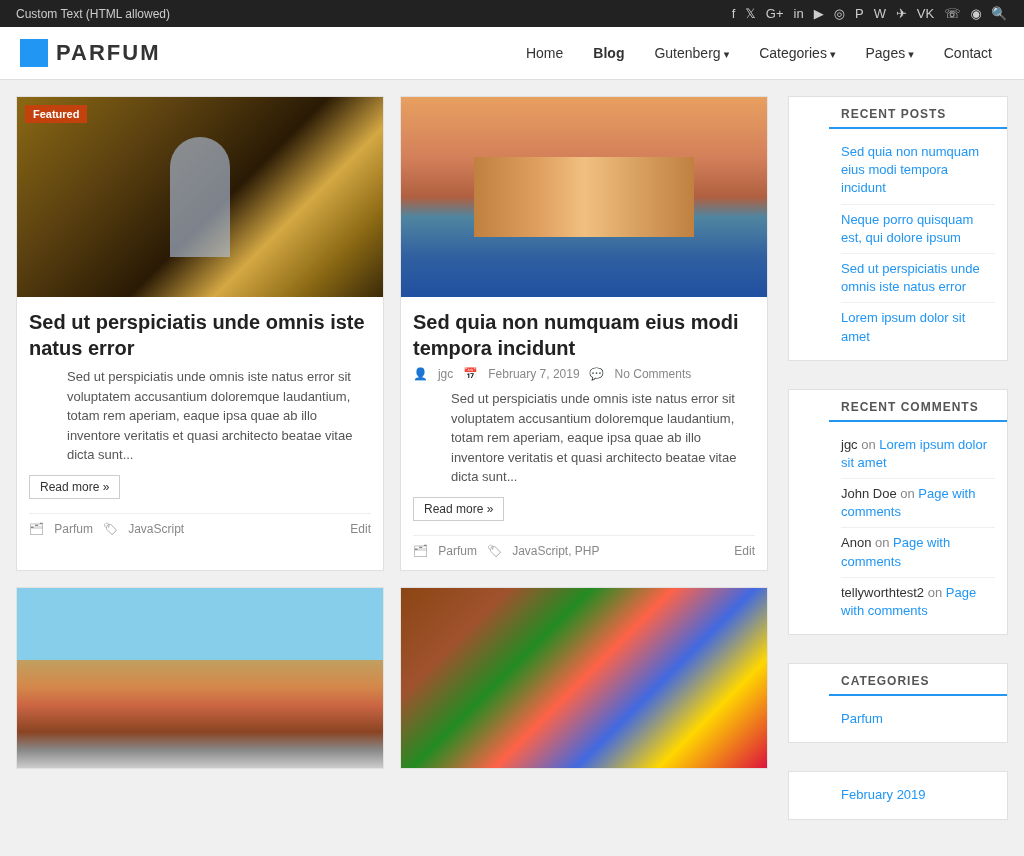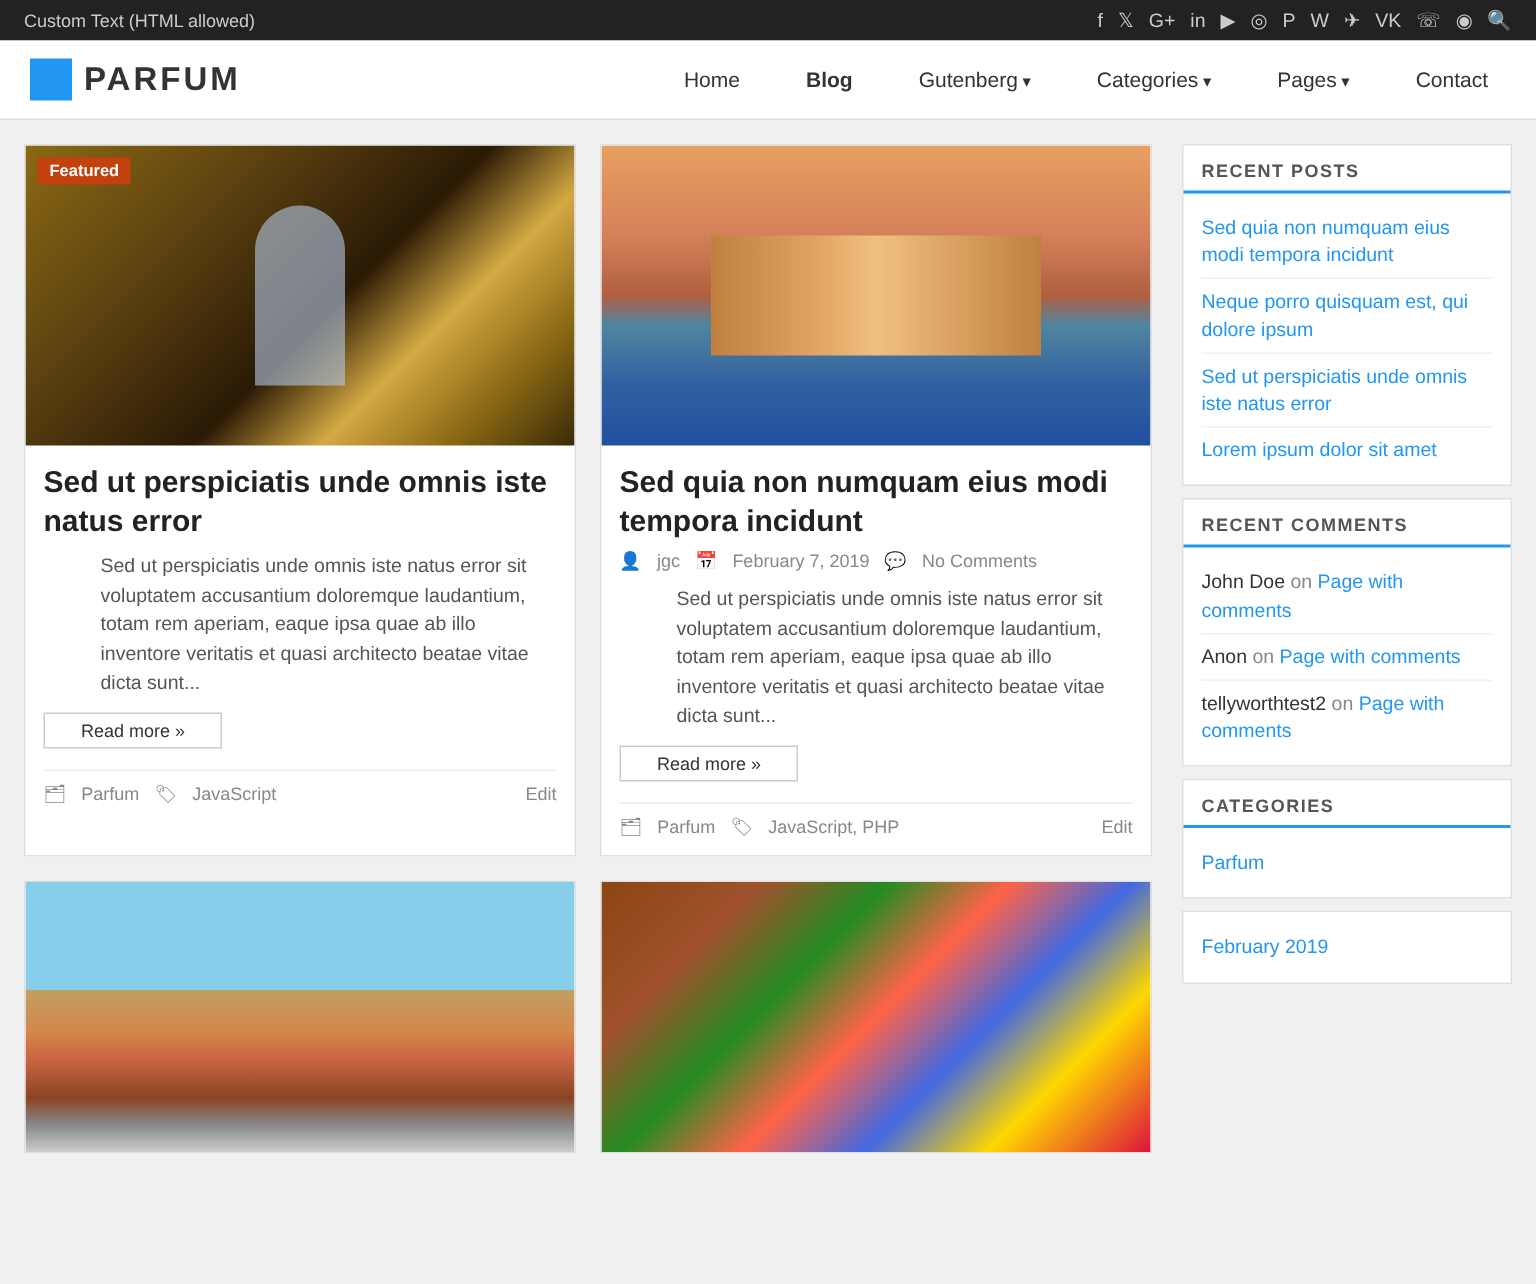--- a/index.html
+++ b/index.html
@@ -44,21 +44,21 @@
       letter-spacing: 2px;
       color: #333;
     }
     #logo-square {
       width: 28px;
       height: 28px;
       background: #2196f3;
     }
     #nav {
       display: flex;
-      gap: 20px;
+      gap: 6px;
       align-items: flex-start;
     }
     .nav-item {
       padding: 6px 12px;
       cursor: pointer;
       color: #333;
       font-size: 14px;
       text-decoration: none;
       white-space: nowrap;
     }
@@ -116,21 +116,21 @@
     .post-excerpt {
       font-size: 13px;
       color: #555;
       line-height: 1.5;
       margin-bottom: 10px;
       margin-left: 38px;
     }
     .read-more-btn {
       display: inline-block;
       border: 1px solid #ccc;
-      padding: 4px 24px;
+      padding: 4px 10px;
       font-size: 12px;
       cursor: pointer;
       background: #fff;
       color: #333;
       margin-bottom: 10px;
     }
     .post-footer {
       font-size: 12px;
       color: #888;
       display: flex;
@@ -210,21 +210,22 @@
     }
 
     
     #sidebar {
       width: 220px;
       flex-shrink: 0;
     }
     .sidebar-widget {
       background: #fff;
       border: 1px solid #e0e0e0;
-      margin-bottom: 8px;
+      margin-bottom: 28px;
+      padding-left: 40px;
     }
     .widget-title {
       font-size: 12px;
       font-weight: bold;
       letter-spacing: 1px;
       color: #555;
       padding: 10px 12px 6px;
       border-bottom: 2px solid #2196f3;
       text-transform: uppercase;
       display: inline-block;
@@ -364,20 +365,25 @@
         <div class="widget-list-item">Neque porro quisquam est, qui dolore ipsum</div>
         <div class="widget-list-item">Sed ut perspiciatis unde omnis iste natus error</div>
         <div class="widget-list-item">Lorem ipsum dolor sit amet</div>
       </div>
     </div>
 
     <div class="sidebar-widget">
       <div class="widget-title">RECENT COMMENTS</div>
       <div class="widget-list">
         <div class="widget-list-item">
+          <span class="commenter">jgc</span>
+          <span class="on-text"> on </span>
+          <span>Lorem ipsum dolor sit amet</span>
+        </div>
+        <div class="widget-list-item">
           <span class="commenter">John Doe</span>
           <span class="on-text"> on </span>
           <span>Page with comments</span>
         </div>
         <div class="widget-list-item">
           <span class="commenter">Anon</span>
           <span class="on-text"> on </span>
           <span>Page with comments</span>
         </div>
         <div class="widget-list-item">

